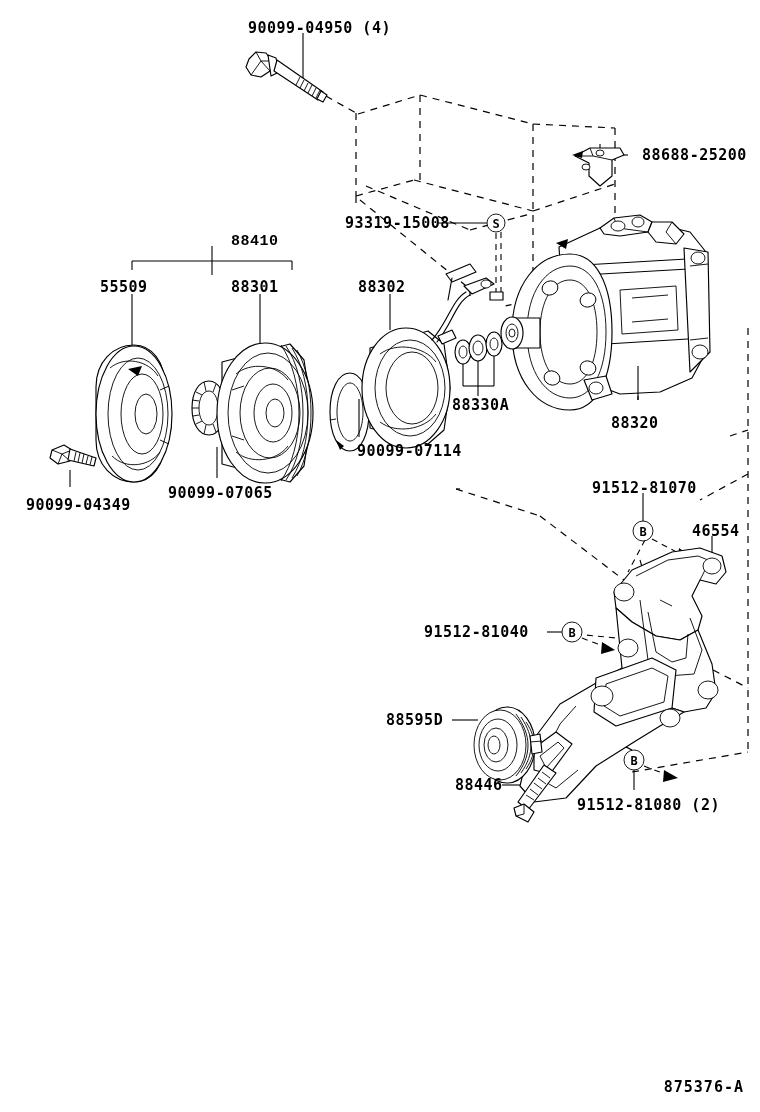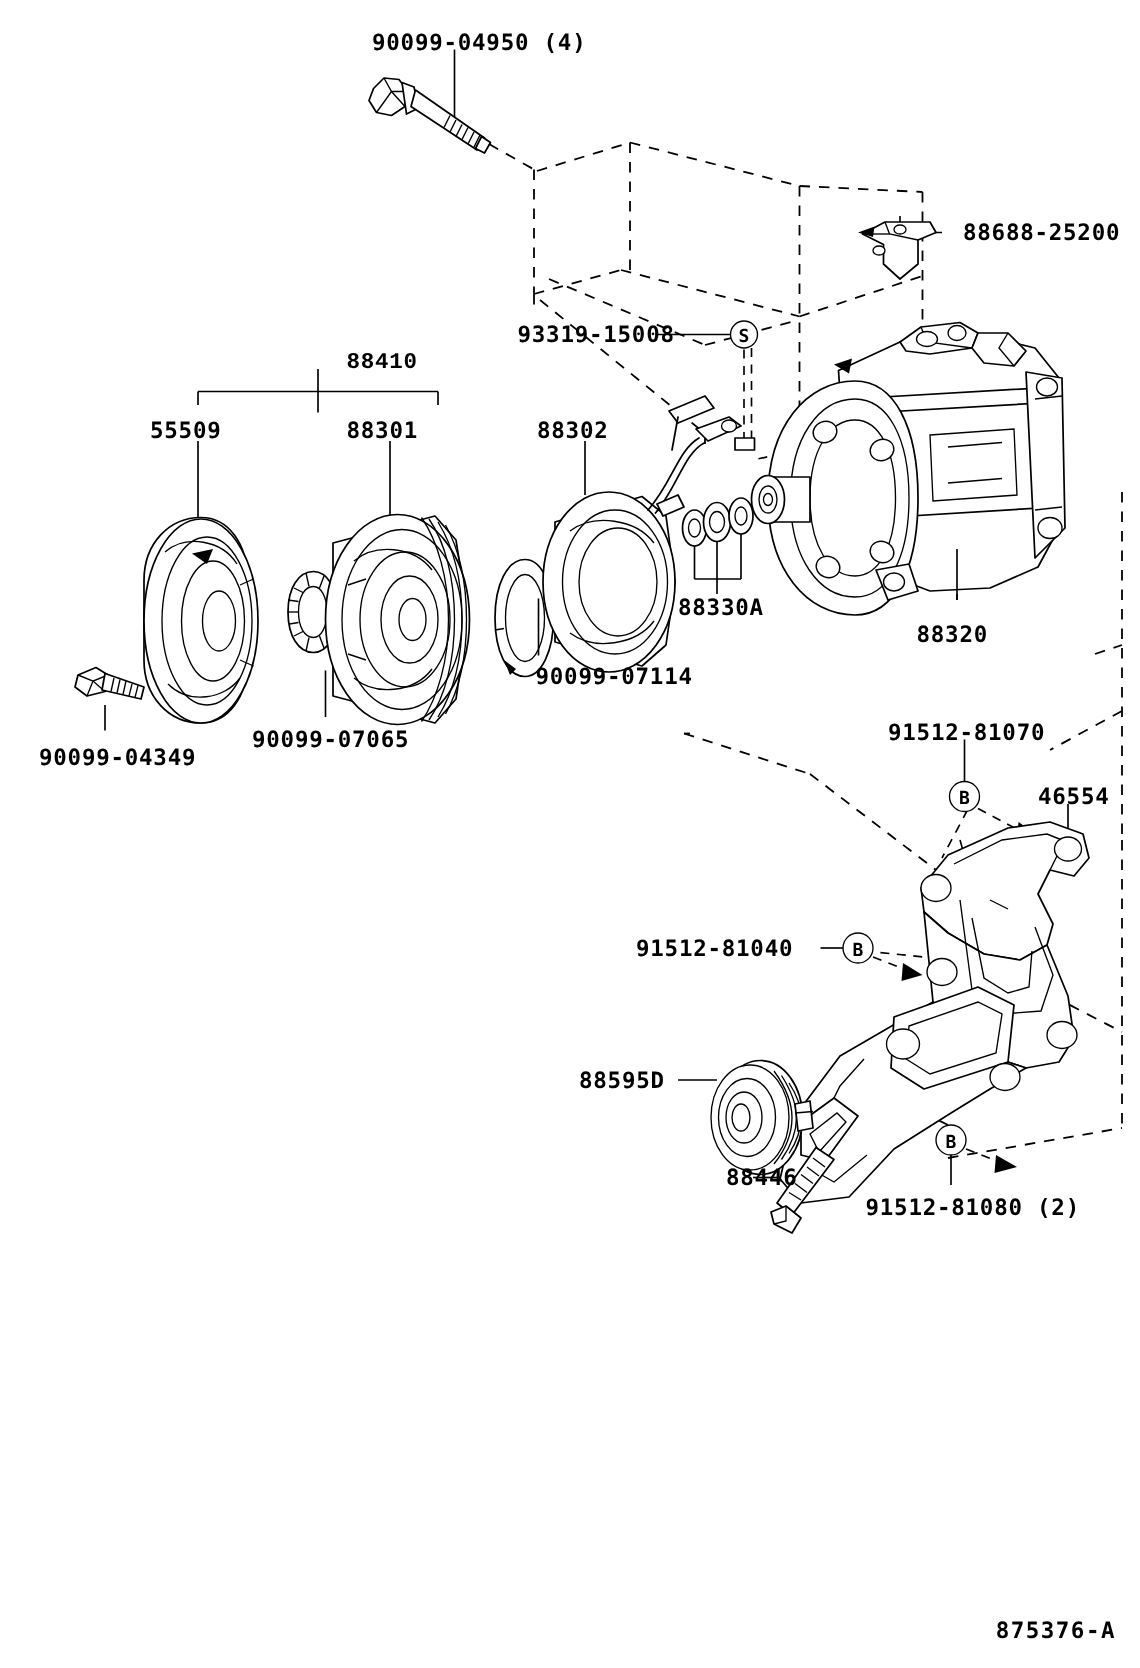--- a/index.html
+++ b/index.html
@@ -392,18 +392,18 @@
 <div class="lbl" style="left:358px;top:280px;">88302</div>
 <div class="lbl" style="left:452px;top:398px;">88330A</div>
 <div class="lbl" style="left:611px;top:416px;">88320</div>
 <div class="lbl" style="left:325px;top:444px;margin-left:32px;">90099-07114</div>
 <div class="lbl" style="left:168px;top:486px;">90099-07065</div>
 <div class="lbl" style="left:26px;top:498px;text-align:right;">90099-04349</div>
 <div class="lbl" style="left:592px;top:481px;">91512-81070</div>
 <div class="lbl" style="left:692px;top:524px;">46554</div>
 <div class="lbl" style="left:424px;top:625px;">91512-81040</div>
 <div class="lbl" style="left:386px;top:713px;">88595D</div>
-<div class="lbl" style="left:455px;top:778px;margin-left:29px;">88446</div>
+<div class="lbl" style="left:455px;top:778px;">88446</div>
 <div class="lbl" style="left:577px;top:798px;">91512-81080 (2)</div>
 
 <div id="diagid">875376-A</div>
 
 </div>
 
 </body></html>

